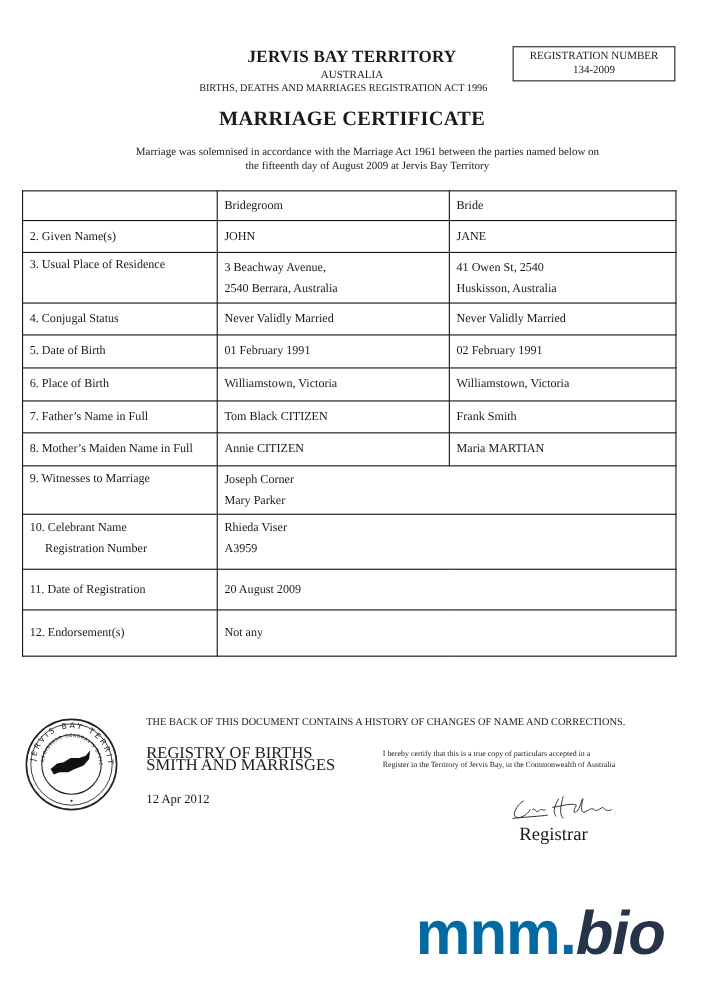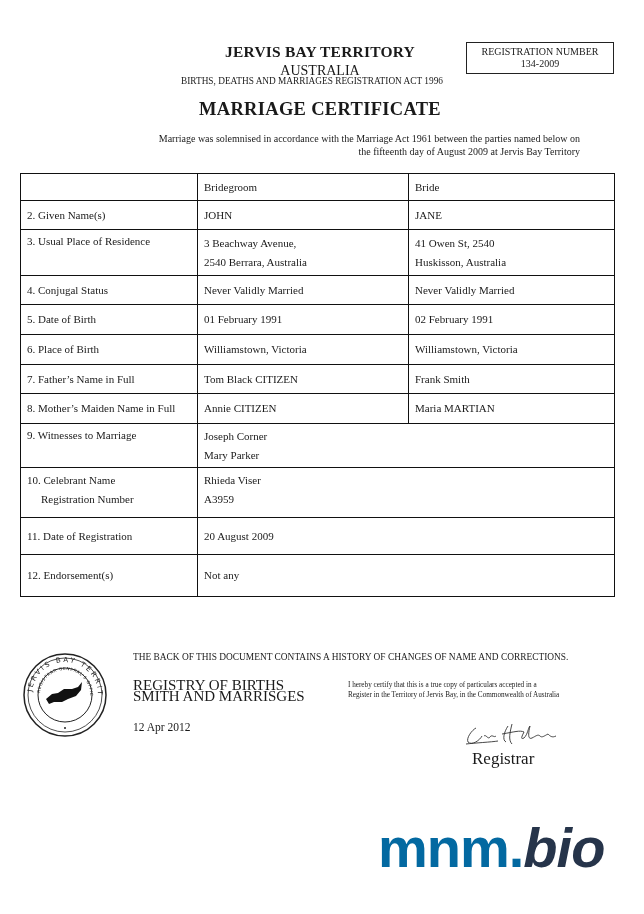--- a/index.html
+++ b/index.html
@@ -1,26 +1,26 @@
 <!DOCTYPE html>
 <html><head>
 <meta charset="utf-8">
 <style>
   html, body { margin: 0; padding: 0; background: #ffffff; }
   body { width: 644px; height: 914px; position: relative; overflow: hidden;
          font-family: "Liberation Serif", "DejaVu Serif", serif; color: #1a1a1a; }
   .abs { position: absolute; }
   .center { text-align: center; }
   .h-territory { left: 160px; top: 43px; width: 320px; font-size: 15.5px; font-weight: bold; letter-spacing: 0.2px; }
-  .h-country { left: 160px; top: 63px; width: 320px; font-size: 14px; }
+  .h-country { left: 160px; top: 63px; width: 320px; font-size: 10px; }
   .h-act { left: 132px; top: 76px; width: 360px; font-size: 9.3px; }
   .regbox { left: 466px; top: 42px; width: 148px; height: 32px; border: 1.3px solid #222; box-sizing: border-box;
             font-size: 10px; line-height: 11.5px; text-align: center; padding-top: 3px; }
   .title { left: 100px; top: 99px; width: 440px; font-size: 18.5px; font-weight: bold; letter-spacing: 0.3px; }
-  .intro { left: 60px; top: 132px; width: 520px; font-size: 10px; line-height: 13px; text-align: right; }
+  .intro { left: 74px; top: 132px; width: 520px; font-size: 10px; line-height: 13px; }
   table.cert { position: absolute; left: 20px; top: 173px; width: 595px; border-collapse: collapse; font-size: 11px; }
   table.cert td { border: 1.3px solid #111; padding: 0 0 0 6px; vertical-align: middle; line-height: 19px; }
   table.cert td.c0 { width: 170px; }
   table.cert td.c1 { width: 204px; }
   .indent { padding-left: 14px; display: inline-block; }
   .seal { left: 22px; top: 652px; width: 86px; height: 86px; }
   .back-note { left: 133px; top: 652px; font-size: 9.4px; }
   .registry { left: 133px; top: 680px; font-size: 15px; line-height: 11px; }
   .certify { left: 348px; top: 680px; font-size: 7.2px; line-height: 10px; }
   .date { left: 133px; top: 721px; font-size: 11.5px; }

